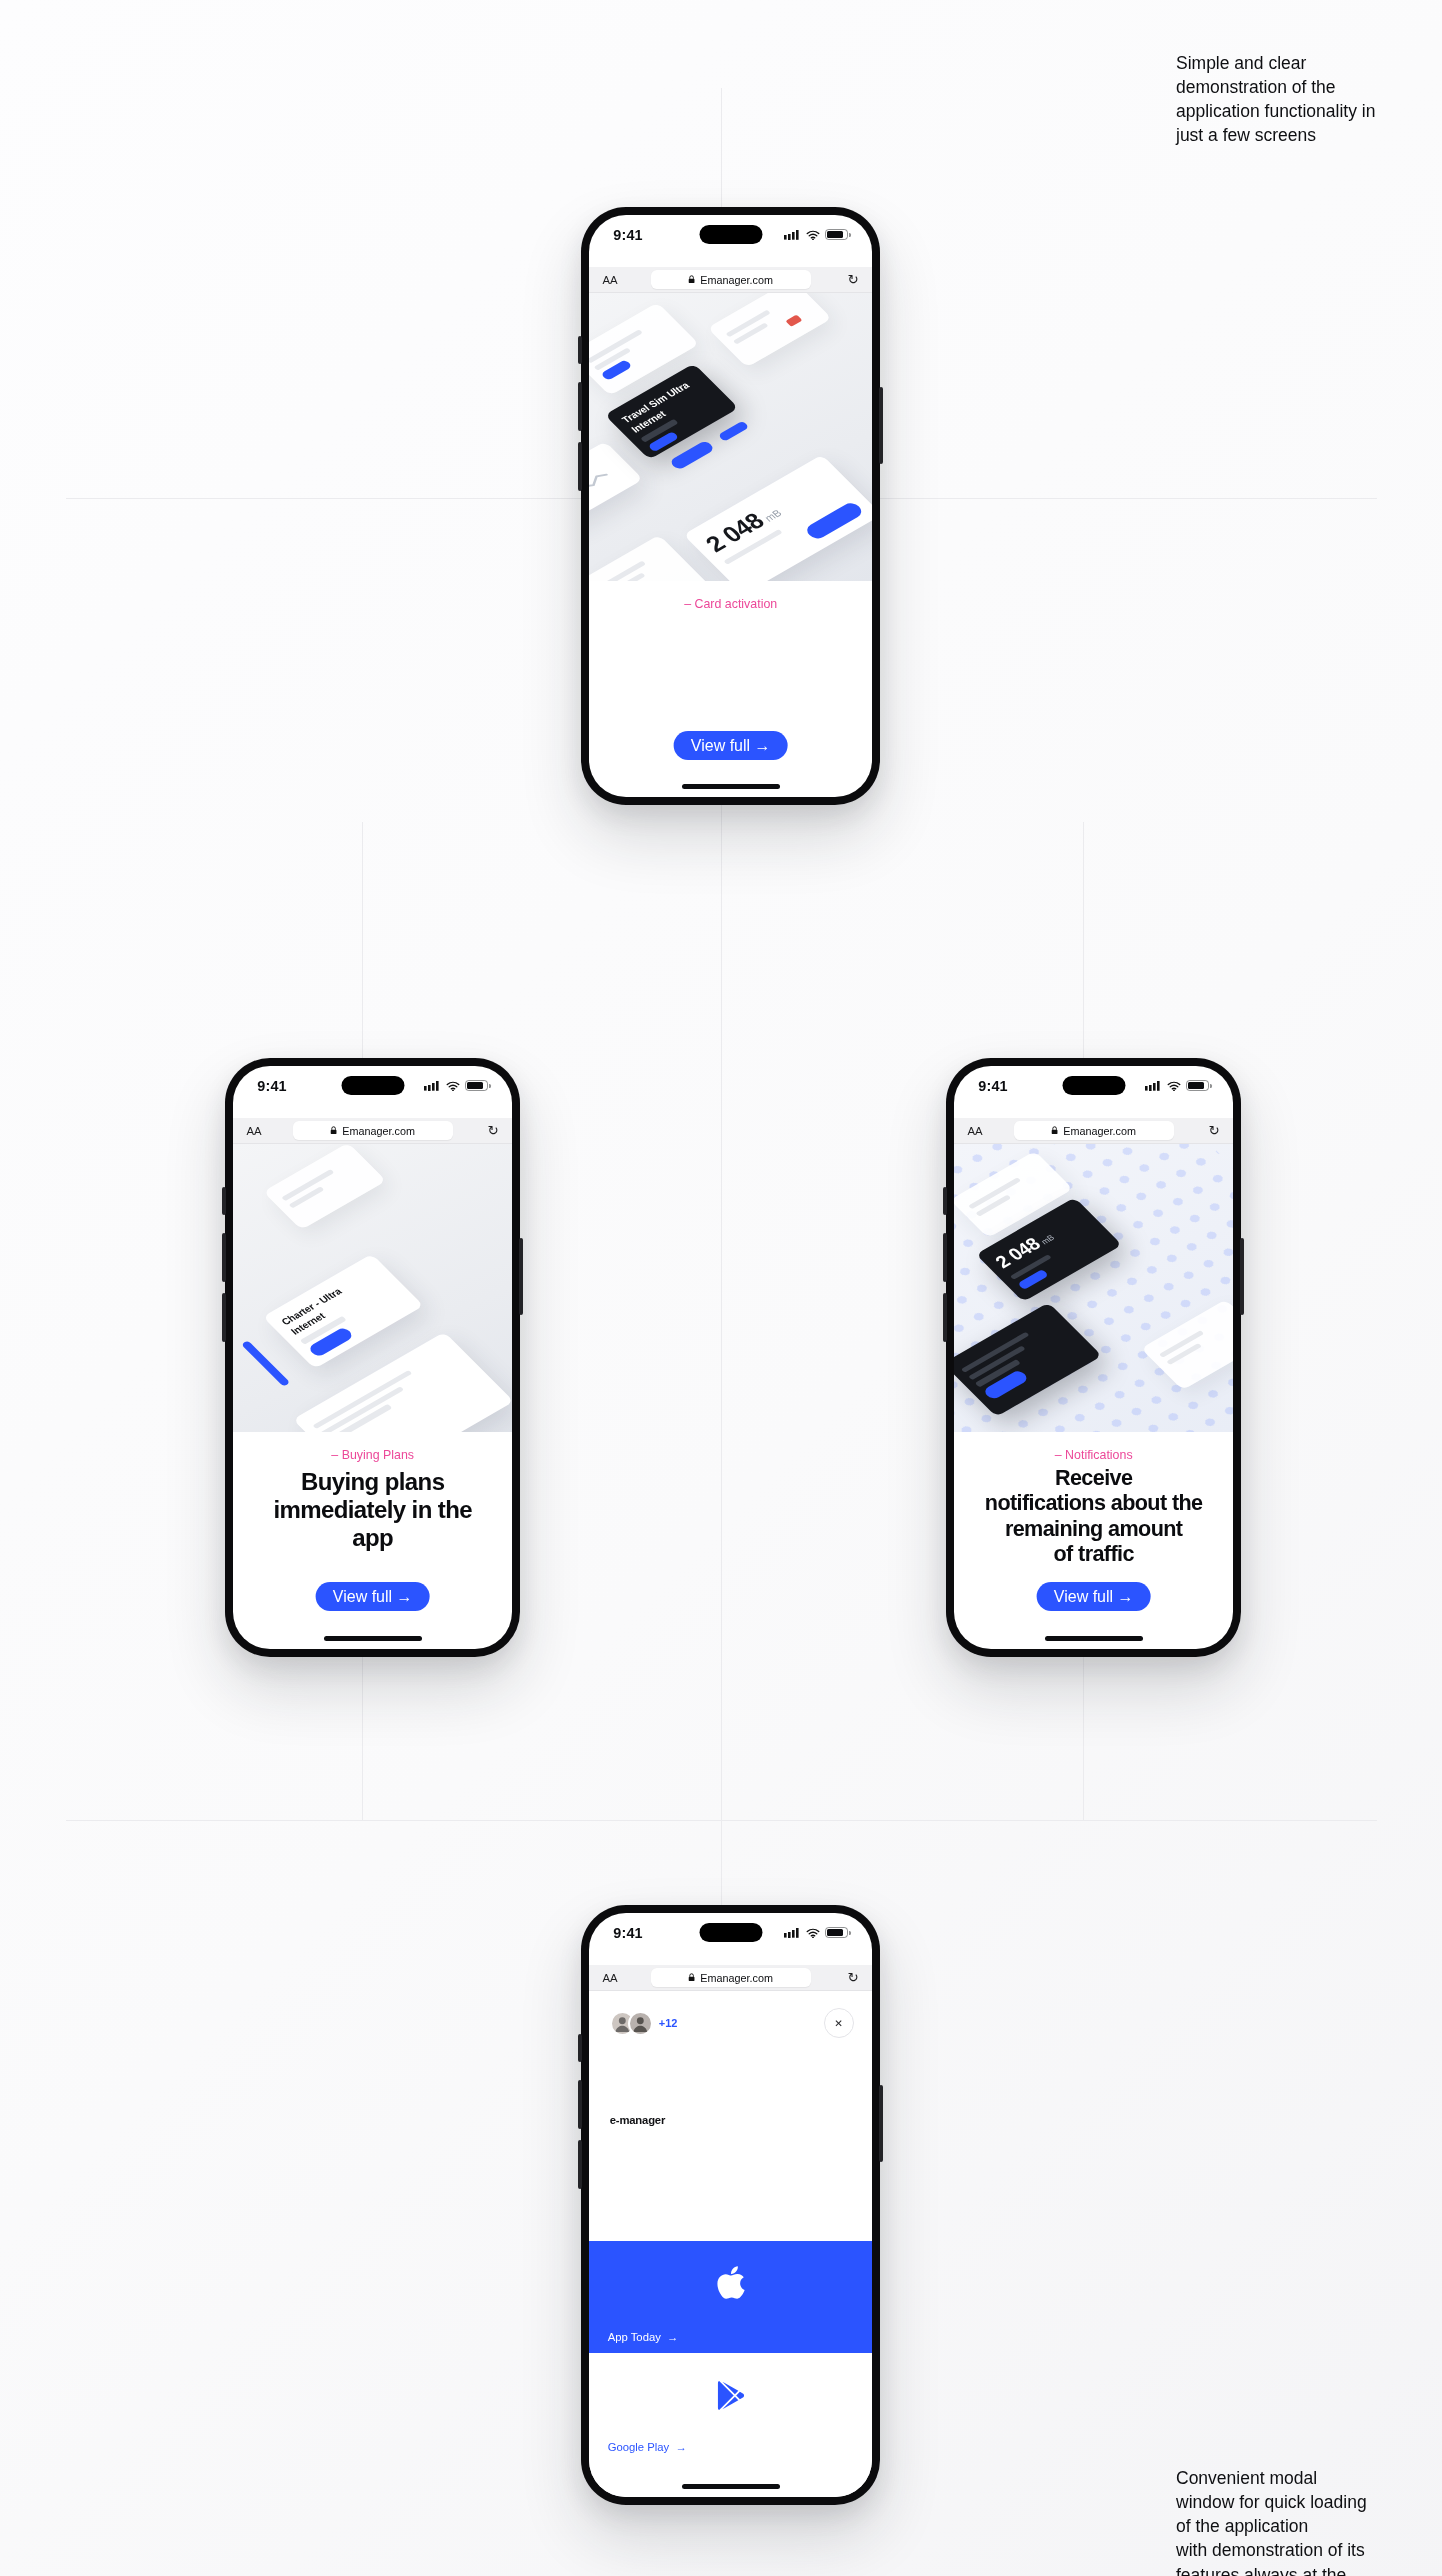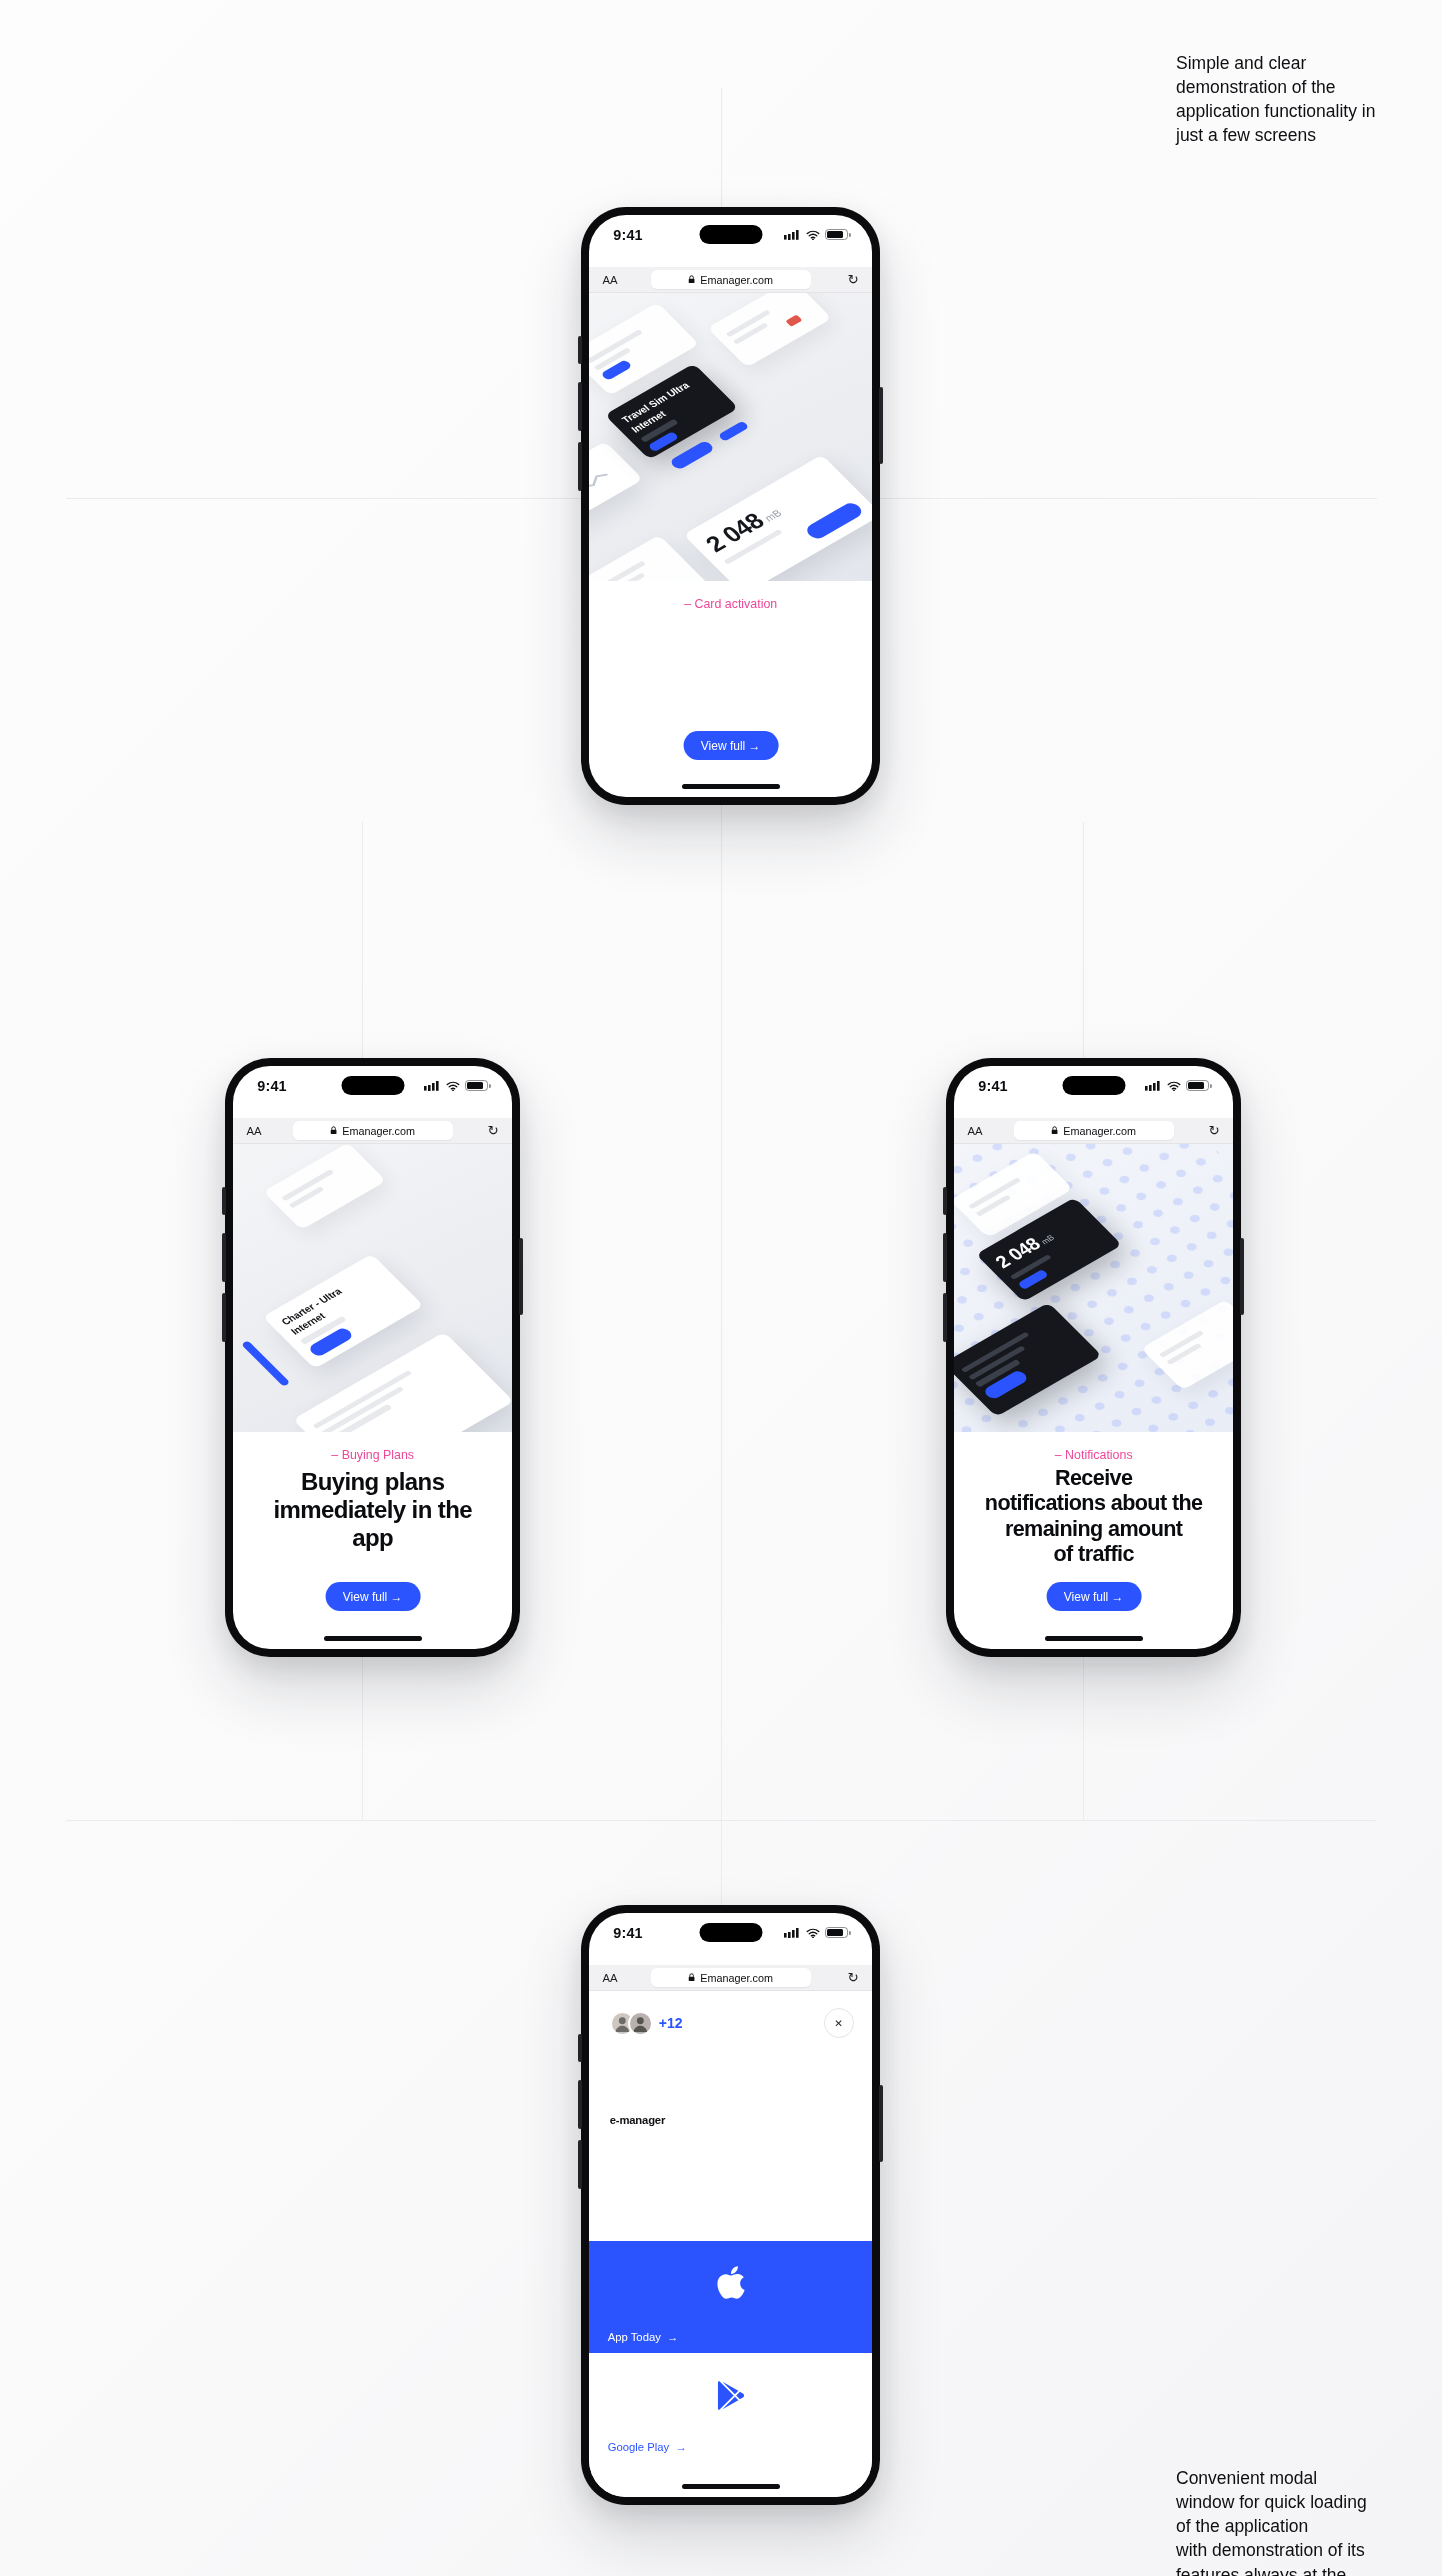--- a/index.html
+++ b/index.html
@@ -77,28 +77,28 @@
   .chartlabel{font-size:8.2px;font-weight:bold;color:#39404b;margin:0 0 2.1px 0}
   .dk-val{font-size:18.5px;font-weight:bold;letter-spacing:-0.3px}
   .dk-unit{font-size:8.2px;color:#aab0bb;margin-left:3.1px}
   .mark-red{position:absolute;width:13.4px;height:8.2px;background:#e2574c;border-radius:2.1px}
   .vpill{position:absolute;width:8.2px;height:58px;background:var(--accent,#2b54ff);border-radius:4.6px}
 
   
   .tag{position:absolute;top:382px;left:0;right:0;text-align:center;font-size:12.4px;color:#ec4899;z-index:3}
   .headline{position:absolute;top:402px;left:0;right:0;text-align:center;font-size:24px;line-height:1.17;font-weight:bold;letter-spacing:-0.6px;margin:0;color:#0b0c0f;z-index:3}
   .headline.small{font-size:21.6px;top:399px}
-  .cta{position:absolute;left:50%;top:516px;transform:translateX(-50%);height:29px;padding:0 17.5px;border:none;border-radius:14.4px;background:var(--accent,#2b54ff);color:#fff;font-size:12px;font-family:inherit;z-index:3;cursor:pointer}
+  .cta{position:absolute;left:50%;top:516px;transform:translateX(-50%);height:29px;padding:0 17.5px;border:none;border-radius:14.4px;background:var(--accent,#2b54ff);color:#fff;font-size:16px;font-family:inherit;z-index:3;cursor:pointer}
   .homebar{position:absolute;bottom:8.2px;left:50%;transform:translateX(-50%);width:98px;height:5.2px;border-radius:3.1px;background:#0c0d10;z-index:6}
 
   
   .mrow{position:absolute;top:95px;left:20.6px;right:18.5px;height:30px;display:flex;align-items:center;z-index:3}
   .av{width:25px;height:25px;border-radius:50%;border:2.1px solid #fff;box-sizing:border-box;overflow:hidden;background:#cdc6c1}
   .av + .av{margin-left:-7.2px;background:#b8b1ad}
-  .more{margin-left:6.2px;font-size:14px;font-weight:bold;color:var(--accent,#2b54ff)}
+  .more{margin-left:6.2px;font-size:11px;font-weight:bold;color:var(--accent,#2b54ff)}
   .circle-btn{margin-left:auto;width:30px;height:30px;border:1px solid #e4e4e8;border-radius:50%;background:#fff;display:flex;align-items:center;justify-content:center;font-size:10.3px;color:#2a2a2e;box-sizing:border-box}
   .mlogo{position:absolute;top:201px;left:20.6px;font-size:11.3px;font-weight:bold;letter-spacing:-0.2px;z-index:3}
   .mhead{position:absolute;top:229px;left:20.6px;right:15.5px;font-size:23px;line-height:1.14;font-weight:bold;letter-spacing:-0.7px;margin:0;color:#0b0c0f;z-index:3}
   .store-blue{position:absolute;top:328px;left:0;right:0;height:112px;background:var(--accent,#2b54ff);z-index:2}
   .store-blue .brandicon{position:absolute;left:50%;top:23px;transform:translateX(-50%)}
   .store-label{position:absolute;left:18.5px;bottom:10.3px;font-size:11.3px;color:#fff;display:flex;gap:6.2px;align-items:center}
   .store-white{position:absolute;top:440px;left:0;right:0;bottom:0;background:#fff;z-index:2}
   .store-white .brandicon{position:absolute;left:50%;top:27px;transform:translateX(-50%)}
   .store-white .store-label{color:var(--accent,#2b54ff);bottom:auto;top:88px}
 </style>

